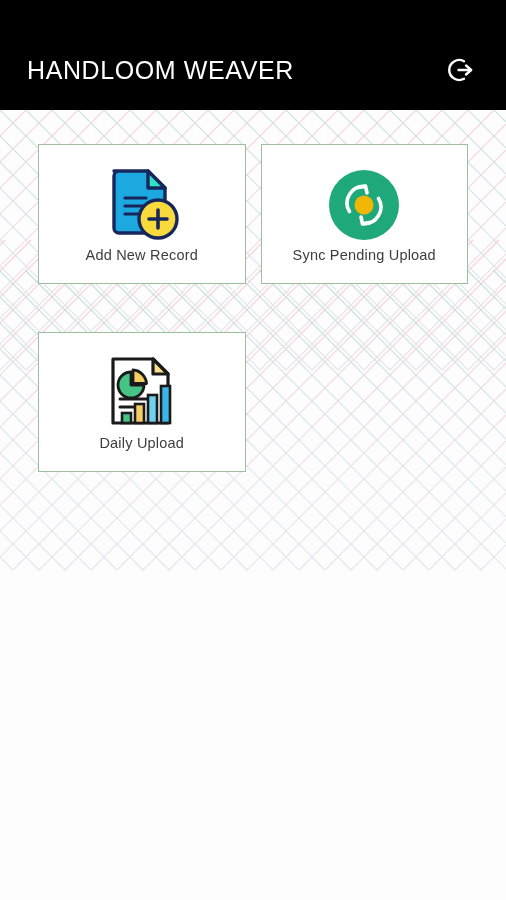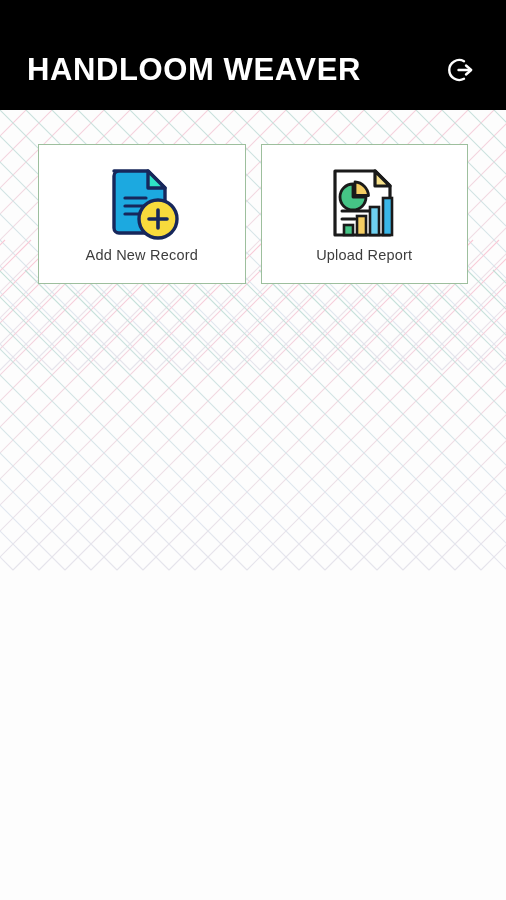--- a/index.html
+++ b/index.html
@@ -32,22 +32,22 @@
   .appbar{
     position:absolute; left:0; top:30px;
     width:506px; height:80px;
     background:#000000;
     display:flex; align-items:center;
     padding:0 24px 0 27px;
     z-index:5;
   }
   .appbar-title{
     color:#ffffff;
-    font-size:31px;
-    font-weight:bold;
+    font-size:25px;
+    font-weight:normal;
     letter-spacing:0.6px;
     flex:1;
     white-space:nowrap;
   }
   .logout-btn{
     width:44px; height:44px;
     display:flex; align-items:center; justify-content:center;
     cursor:pointer;
   }
 
@@ -252,34 +252,47 @@
         <line x1="25" y1="41" x2="46" y2="41" stroke="#17275B" stroke-width="3.2" stroke-linecap="round"></line>
         <line x1="25" y1="49" x2="40" y2="49" stroke="#17275B" stroke-width="3.2" stroke-linecap="round"></line>
         <circle cx="58" cy="54" r="19" fill="#F8DA3C" stroke="#17275B" stroke-width="3.4"></circle>
         <line x1="58" y1="45" x2="58" y2="63" stroke="#17275B" stroke-width="3.6" stroke-linecap="round"></line>
         <line x1="49" y1="54" x2="67" y2="54" stroke="#17275B" stroke-width="3.6" stroke-linecap="round"></line>
       </svg>
     </div>
     <div class="card-label">Add New Record</div>
   </div>
 
+  <div class="card">
+    <div class="card-icon">
+      <svg width="80" height="80" viewBox="0 0 80 80" xmlns="http://www.w3.org/2000/svg">
+        <circle cx="40" cy="40" r="35" fill="#1FA87A"></circle>
+        <path d="M25.5 46.5 A16.5 16.5 0 0 1 41 21.5" fill="none" stroke="#ffffff" stroke-width="3.6" stroke-linecap="round"></path>
+        <polyline points="34.5,22.5 41.5,21 43,28" fill="none" stroke="#ffffff" stroke-width="3.6" stroke-linecap="round" stroke-linejoin="round"></polyline>
+        <path d="M54.5 33.5 A16.5 16.5 0 0 1 39 58.5" fill="none" stroke="#ffffff" stroke-width="3.6" stroke-linecap="round"></path>
+        <polyline points="45.5,57.5 38.5,59 37,52" fill="none" stroke="#ffffff" stroke-width="3.6" stroke-linecap="round" stroke-linejoin="round"></polyline>
+        <circle cx="40" cy="40" r="9.5" fill="#F2B705"></circle>
+      </svg>
+    </div>
+    <div class="card-label">Sync Pending Upload</div>
+  </div>
 
   <div class="card">
     <div class="card-icon">
       <svg width="84" height="78" viewBox="0 0 84 78" xmlns="http://www.w3.org/2000/svg">
         <path d="M13 5 h40 l15 15 v49 H13 z" fill="#ffffff" stroke="#1A1A1A" stroke-width="3.2" stroke-linejoin="round"></path>
         <path d="M53 5 v15 h15 z" fill="#F7E18A" stroke="#1A1A1A" stroke-width="3.2" stroke-linejoin="round"></path>
         <path d="M31 18 a13 13 0 1 0 13 13 h-13 z" fill="#45C486" stroke="#1A1A1A" stroke-width="2.8" stroke-linejoin="round"></path>
         <path d="M33 16 a14.5 14.5 0 0 1 13.5 13.5 H33 z" fill="#F5CE63" stroke="#1A1A1A" stroke-width="2.8" stroke-linejoin="round"></path>
         <line x1="20" y1="45" x2="54" y2="45" stroke="#1A1A1A" stroke-width="3" stroke-linecap="round"></line>
         <line x1="20" y1="53" x2="33" y2="53" stroke="#1A1A1A" stroke-width="3" stroke-linecap="round"></line>
         <line x1="38" y1="53" x2="41" y2="53" stroke="#1A1A1A" stroke-width="3" stroke-linecap="round"></line>
         <rect x="22" y="59" width="9" height="10" fill="#45C486" stroke="#1A1A1A" stroke-width="2.6"></rect>
         <rect x="35" y="50" width="9" height="19" fill="#F5CE63" stroke="#1A1A1A" stroke-width="2.6"></rect>
         <rect x="48" y="41" width="9" height="28" fill="#6FD0EF" stroke="#1A1A1A" stroke-width="2.6"></rect>
         <rect x="61" y="32" width="9" height="37" fill="#3AB7E8" stroke="#1A1A1A" stroke-width="2.6"></rect>
       </svg>
     </div>
-    <div class="card-label">Upload Report</div>
+    <div class="card-label">Daily Upload</div>
   </div>
 
 
 </div>
 
 </body></html>

